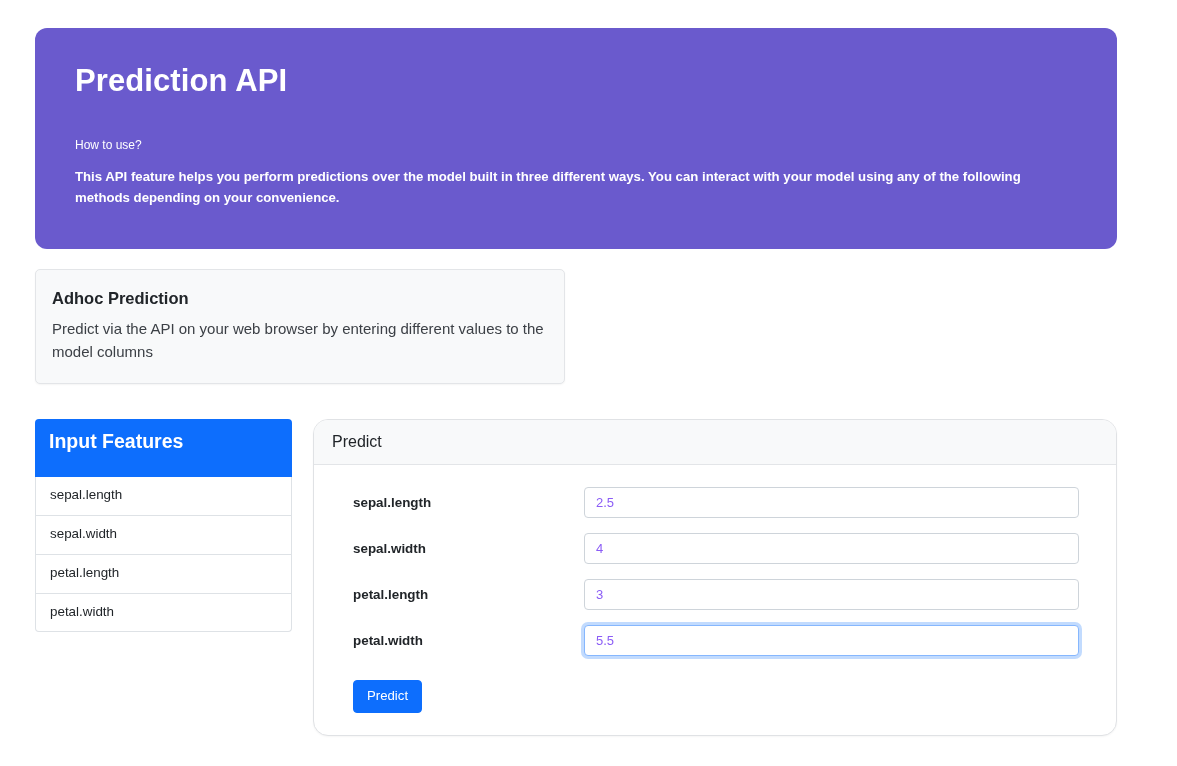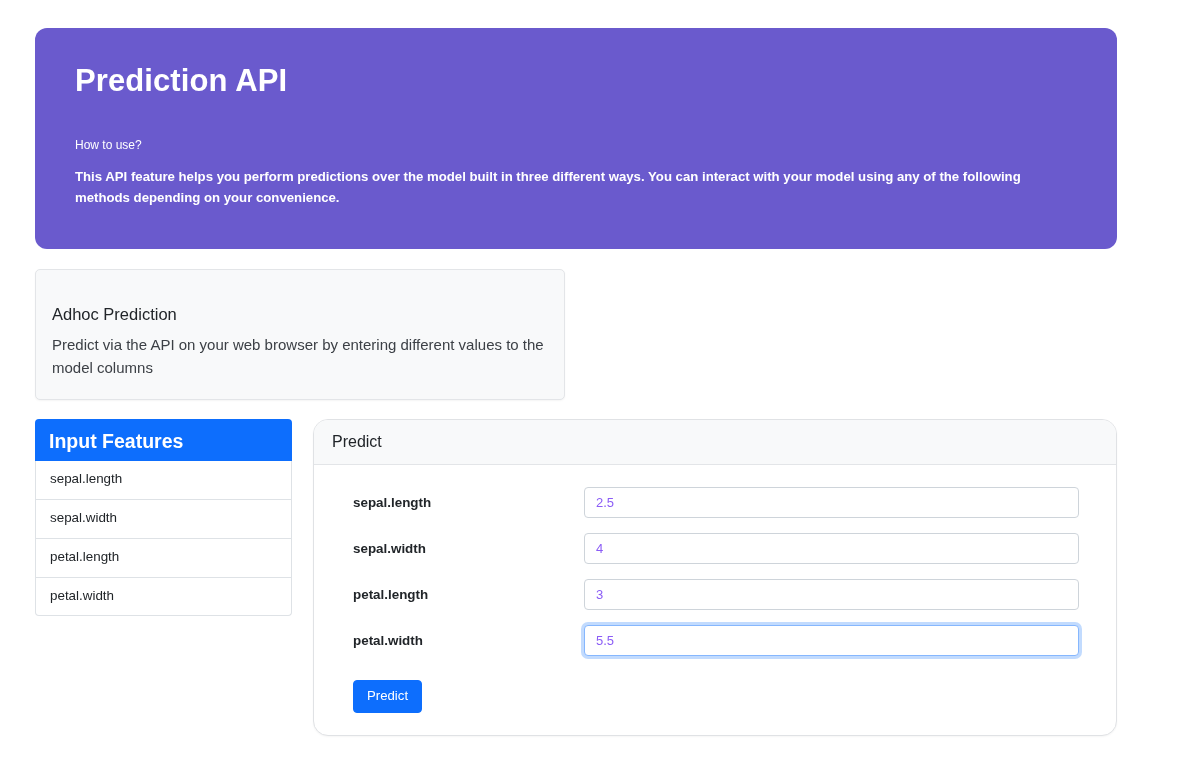--- a/index.html
+++ b/index.html
@@ -70,23 +70,23 @@
     background: #f8f9fa;
     border: 1px solid #e3e5e8;
     border-radius: 5px;
     box-shadow: 0 1px 2px rgba(0,0,0,0.045);
     padding: 18px 16px 20px 16px;
     width: 530px;
     min-height: 114px;
   }
   .info-card-title {
     font-size: 16.5px;
-    font-weight: normal;
-    color: #212529;
-    margin: 16px 0 8px 0;
+    font-weight: bold;
+    color: #212529;
+    margin: 0 0 8px 0;
     line-height: 1.25;
   }
   .info-card-text {
     font-size: 15px;
     color: #3c4046;
     line-height: 1.55;
     margin: 0;
   }
 
   
@@ -103,21 +103,21 @@
   
   .features-panel {
     width: 257px;
     flex: 0 0 257px;
   }
   .features-header {
     background: #0d6efd;
     color: #ffffff;
     font-size: 19.5px;
     font-weight: bold;
-    padding: 11px 14px 8px 14px;
+    padding: 11px 14px 24px 14px;
     border-radius: 4px 4px 0 0;
     line-height: 1.2;
   }
   .features-list {
     list-style: none;
     margin: 0;
     padding: 0;
   }
   .features-list li {
     border: 1px solid #dee2e6;

